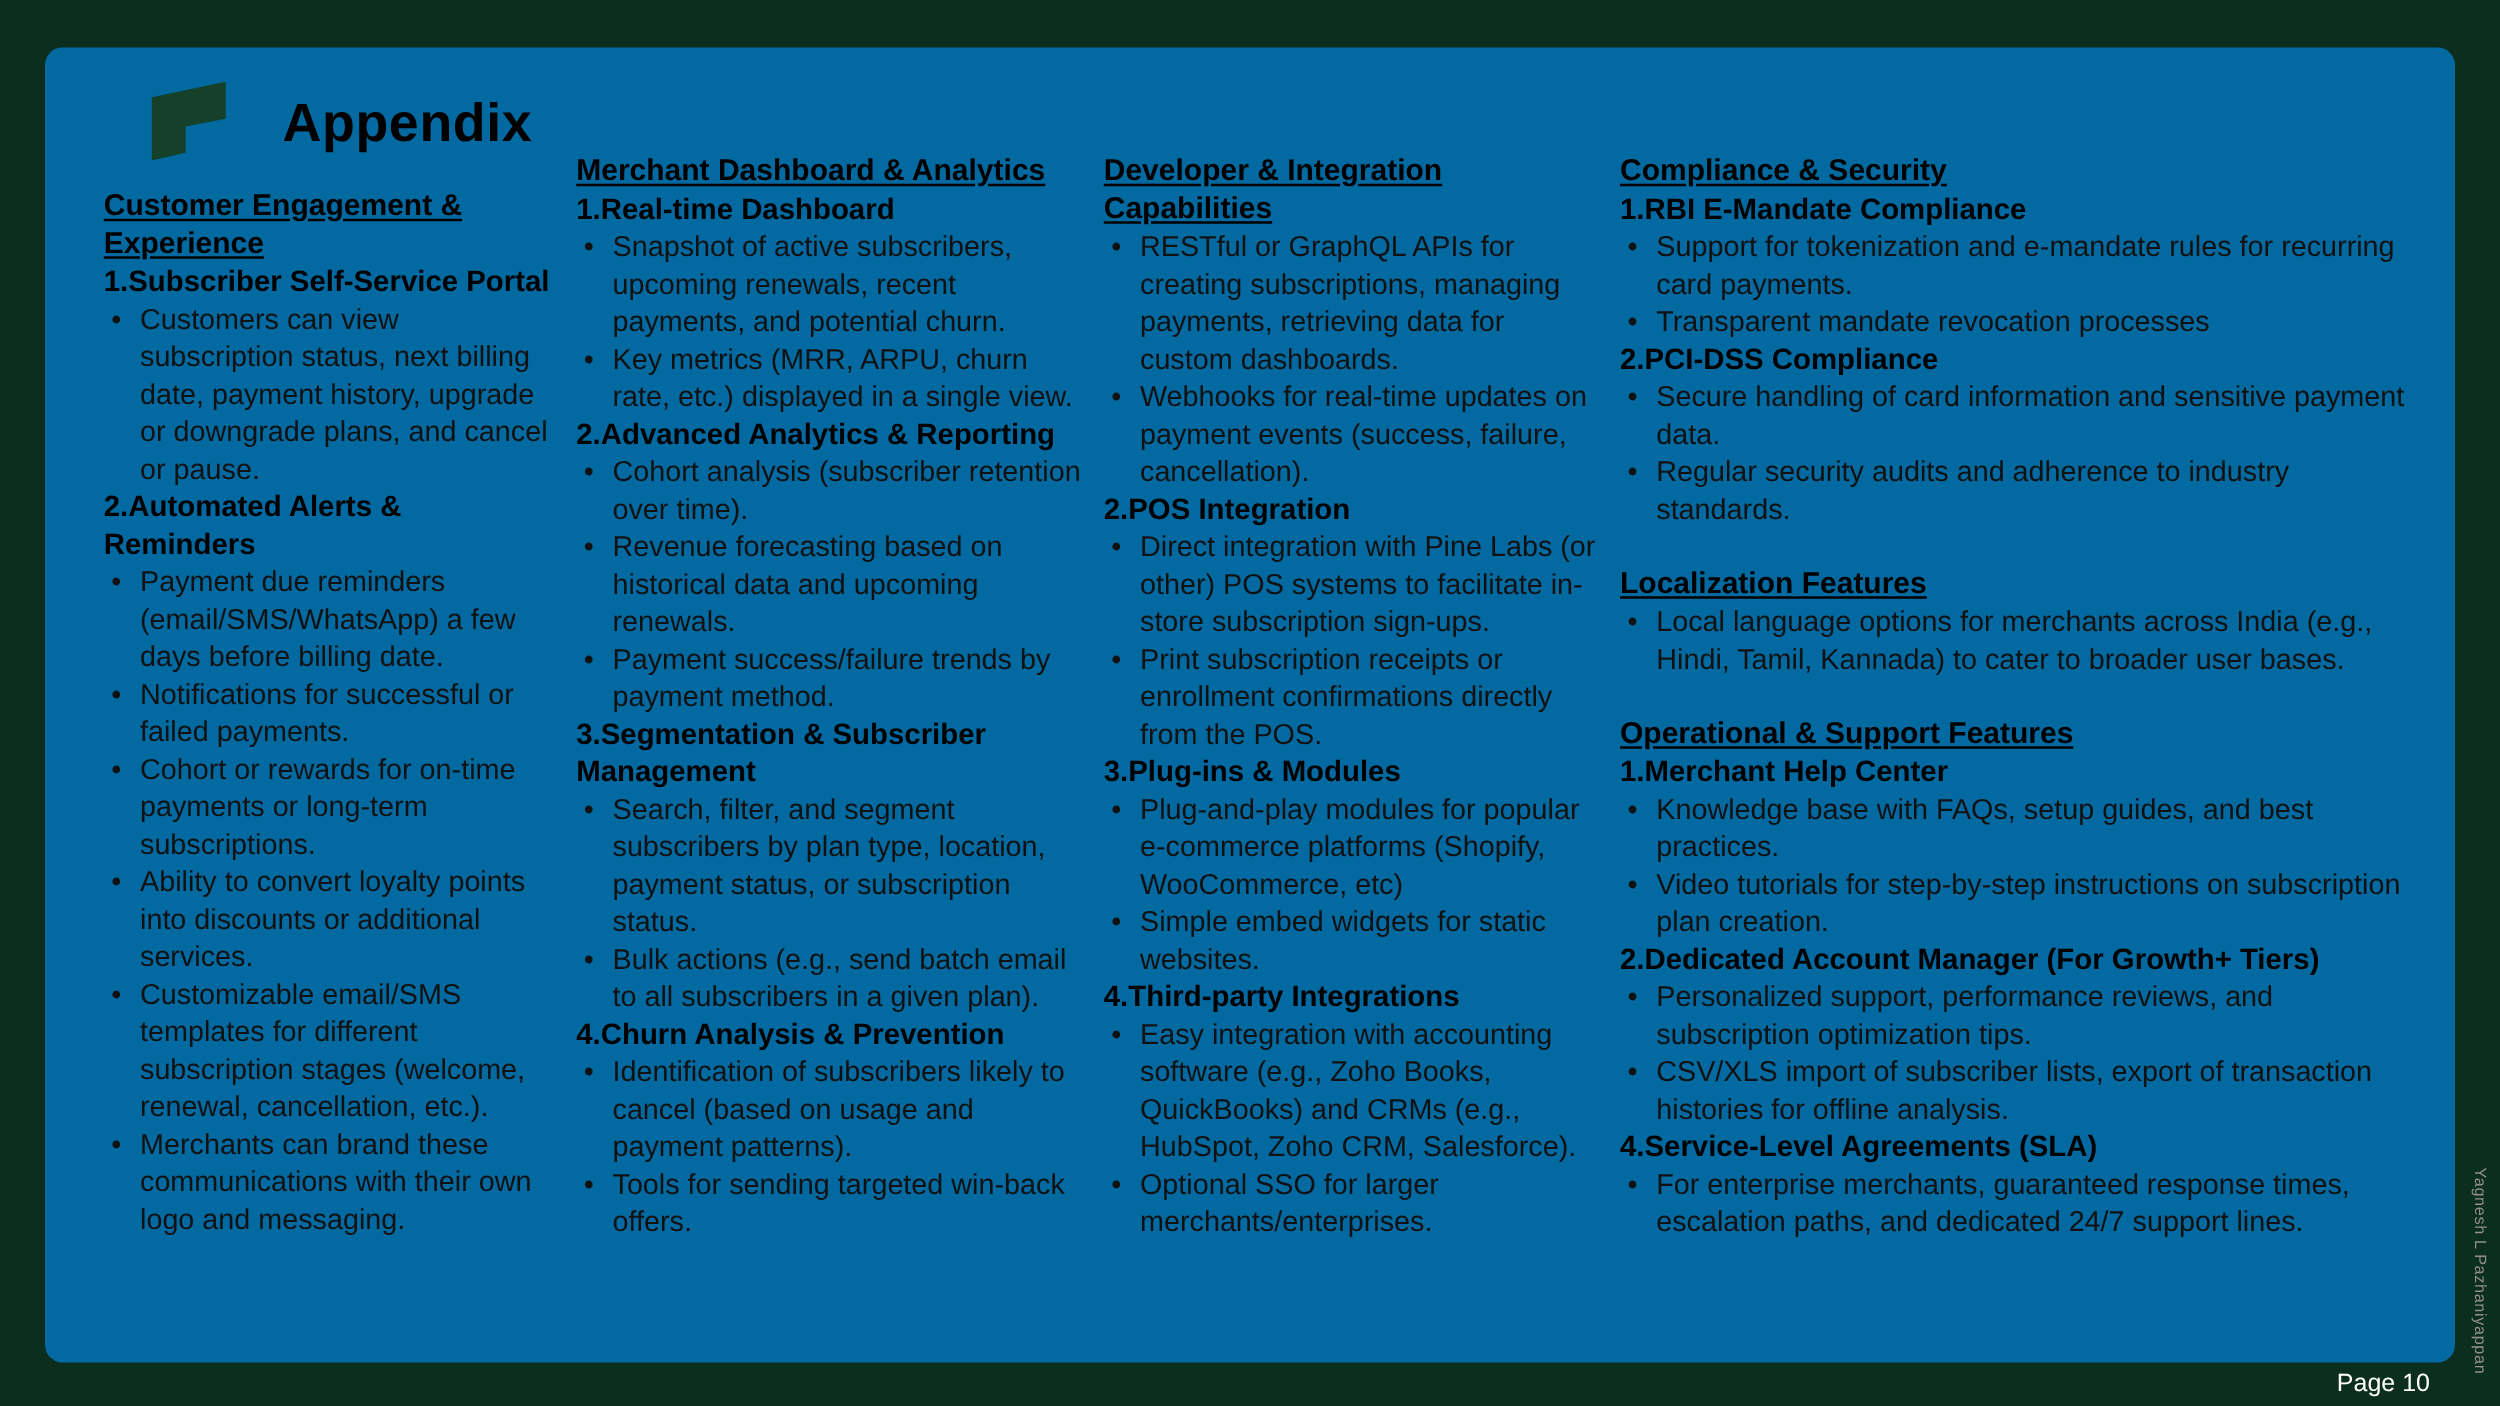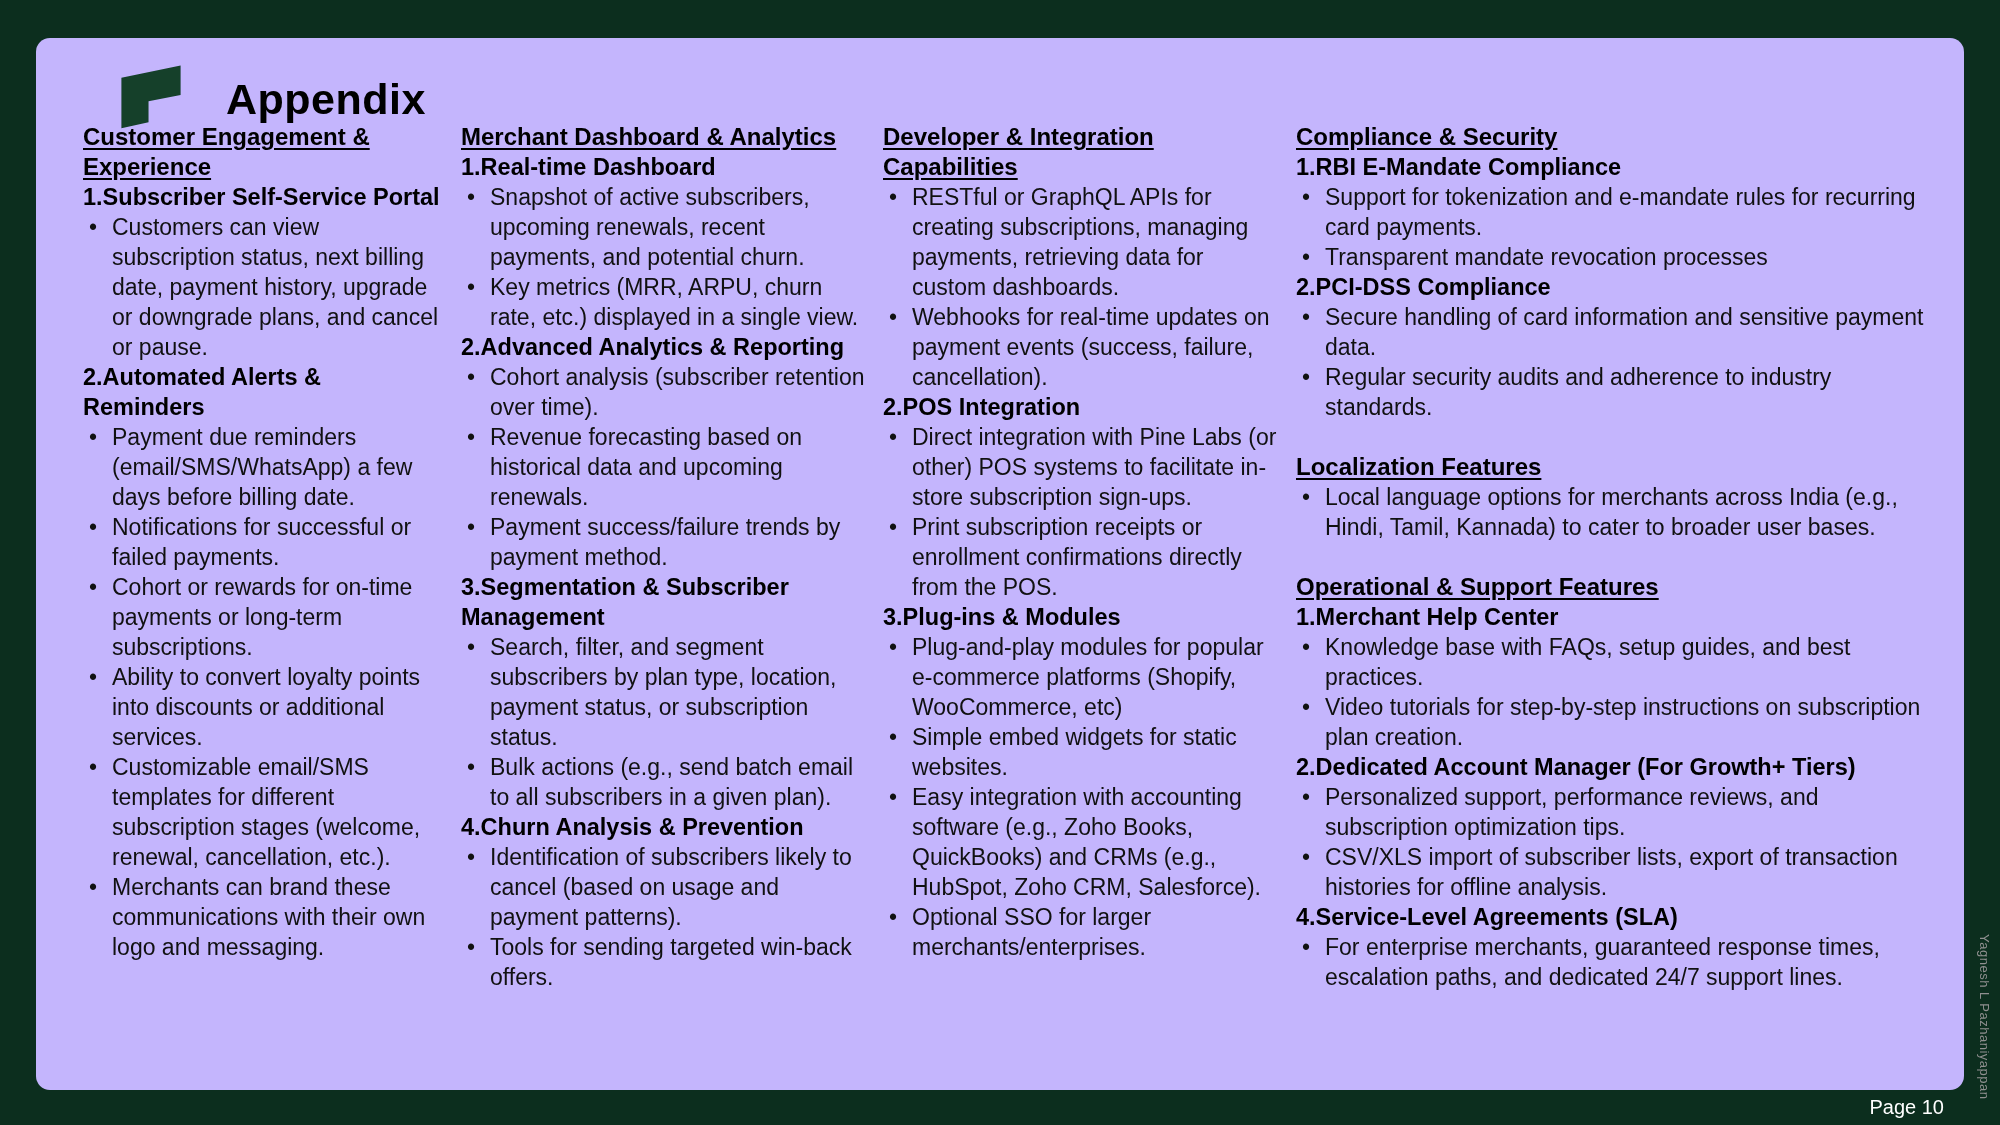--- a/index.html
+++ b/index.html
@@ -1,24 +1,24 @@
 <!DOCTYPE html>
 <html style="--frame: #0c2e1e;"><head>
 <meta charset="utf-8">
 <style>
   html,body{margin:0;padding:0;background:#0c2e1e;}
   body{font-family:"Liberation Sans",sans-serif;}
   .frame{position:relative;width:2000px;height:1125px;background:var(--frame,#0c2e1e);overflow:hidden;}
-  .card{position:absolute;left:36px;top:38px;width:1928px;height:1052px;background:#c4b5fd;border-radius:14px;overflow:hidden;}
+  .card{position:absolute;left:36px;top:38px;width:1928px;height:1052px;background:#0369a1;border-radius:14px;overflow:hidden;}
   .header{position:absolute;left:78px;top:16px;height:92px;display:flex;align-items:center;gap:38px;}
   .logo{display:inline-flex;align-items:center;}
   h1.title{font-size:43px;line-height:1.1;margin:0;font-weight:bold;color:#000;letter-spacing:0.5px;}
   .columns{position:absolute;left:47px;top:84px;display:flex;gap:18px;align-items:flex-start;}
   .col{color:#111;}
-  .col1{flex:0 0 360px;width:360px;}
+  .col1{flex:0 0 360px;width:360px;margin-top:28px;}
   .col2{flex:0 0 404px;width:404px;}
   .col3{flex:0 0 395px;width:395px;}
   .col4{flex:0 0 630px;width:630px;}
   .section{margin:0 0 30px 0;}
   .col .section:last-child{margin-bottom:0;}
   .sec-heading{font-size:24px;font-weight:bold;text-decoration:underline;text-underline-offset:3px;line-height:30px;color:#000;}
   .item-title{font-size:23.5px;font-weight:bold;line-height:30px;color:#000;}
   .bullet{display:flex;font-size:23px;line-height:30px;color:#111;}
   .marker{flex:0 0 29px;width:29px;padding-left:6px;box-sizing:border-box;}
   .btext{flex:1;}
@@ -142,20 +142,21 @@
             </div>
             <div class="item-title">3.Plug-ins &amp; Modules</div>
             <div class="bullet">
               <span class="marker">•</span>
               <span class="btext">Plug-and-play modules for popular e-commerce platforms (Shopify, WooCommerce, etc)</span>
             </div>
             <div class="bullet">
               <span class="marker">•</span>
               <span class="btext">Simple embed widgets for static websites.</span>
             </div>
+            <div class="item-title">4.Third-party Integrations</div>
             <div class="bullet">
               <span class="marker">•</span>
               <span class="btext">Easy integration with accounting software (e.g., Zoho Books, QuickBooks) and CRMs (e.g., HubSpot, Zoho CRM, Salesforce).</span>
             </div>
             <div class="bullet">
               <span class="marker">•</span>
               <span class="btext">Optional SSO for larger merchants/enterprises.</span>
             </div>
           </div>
         </div>

